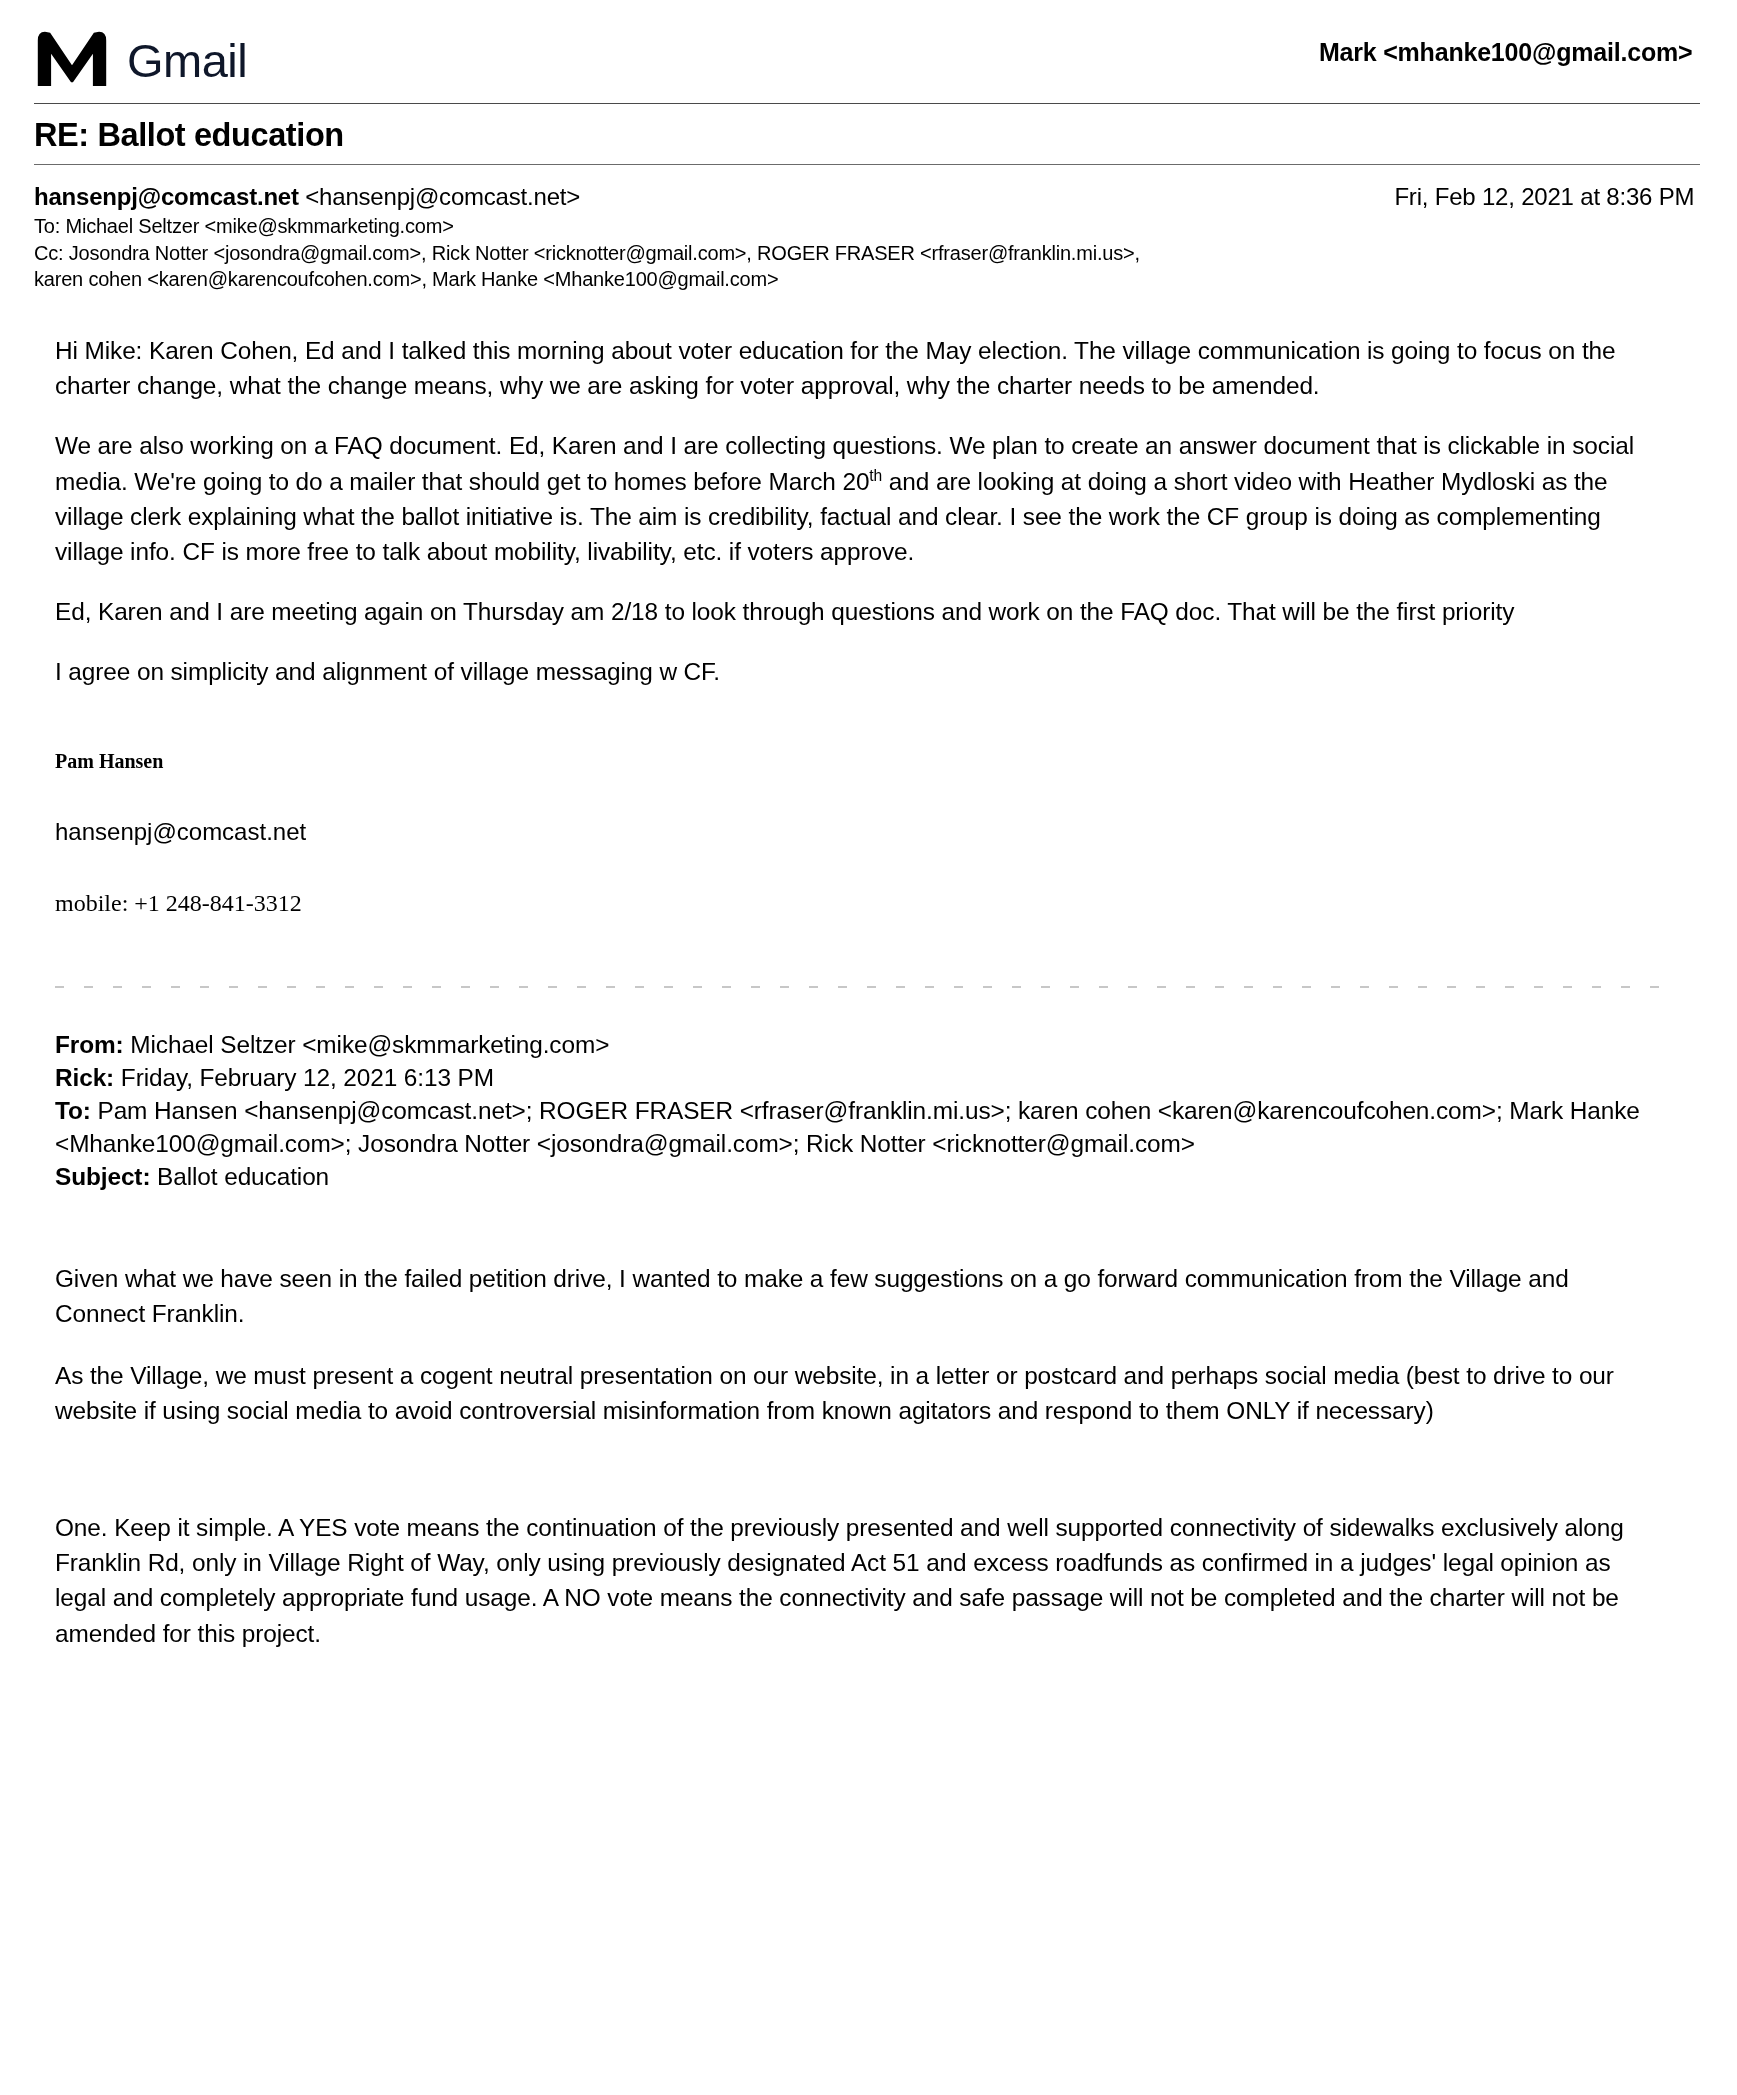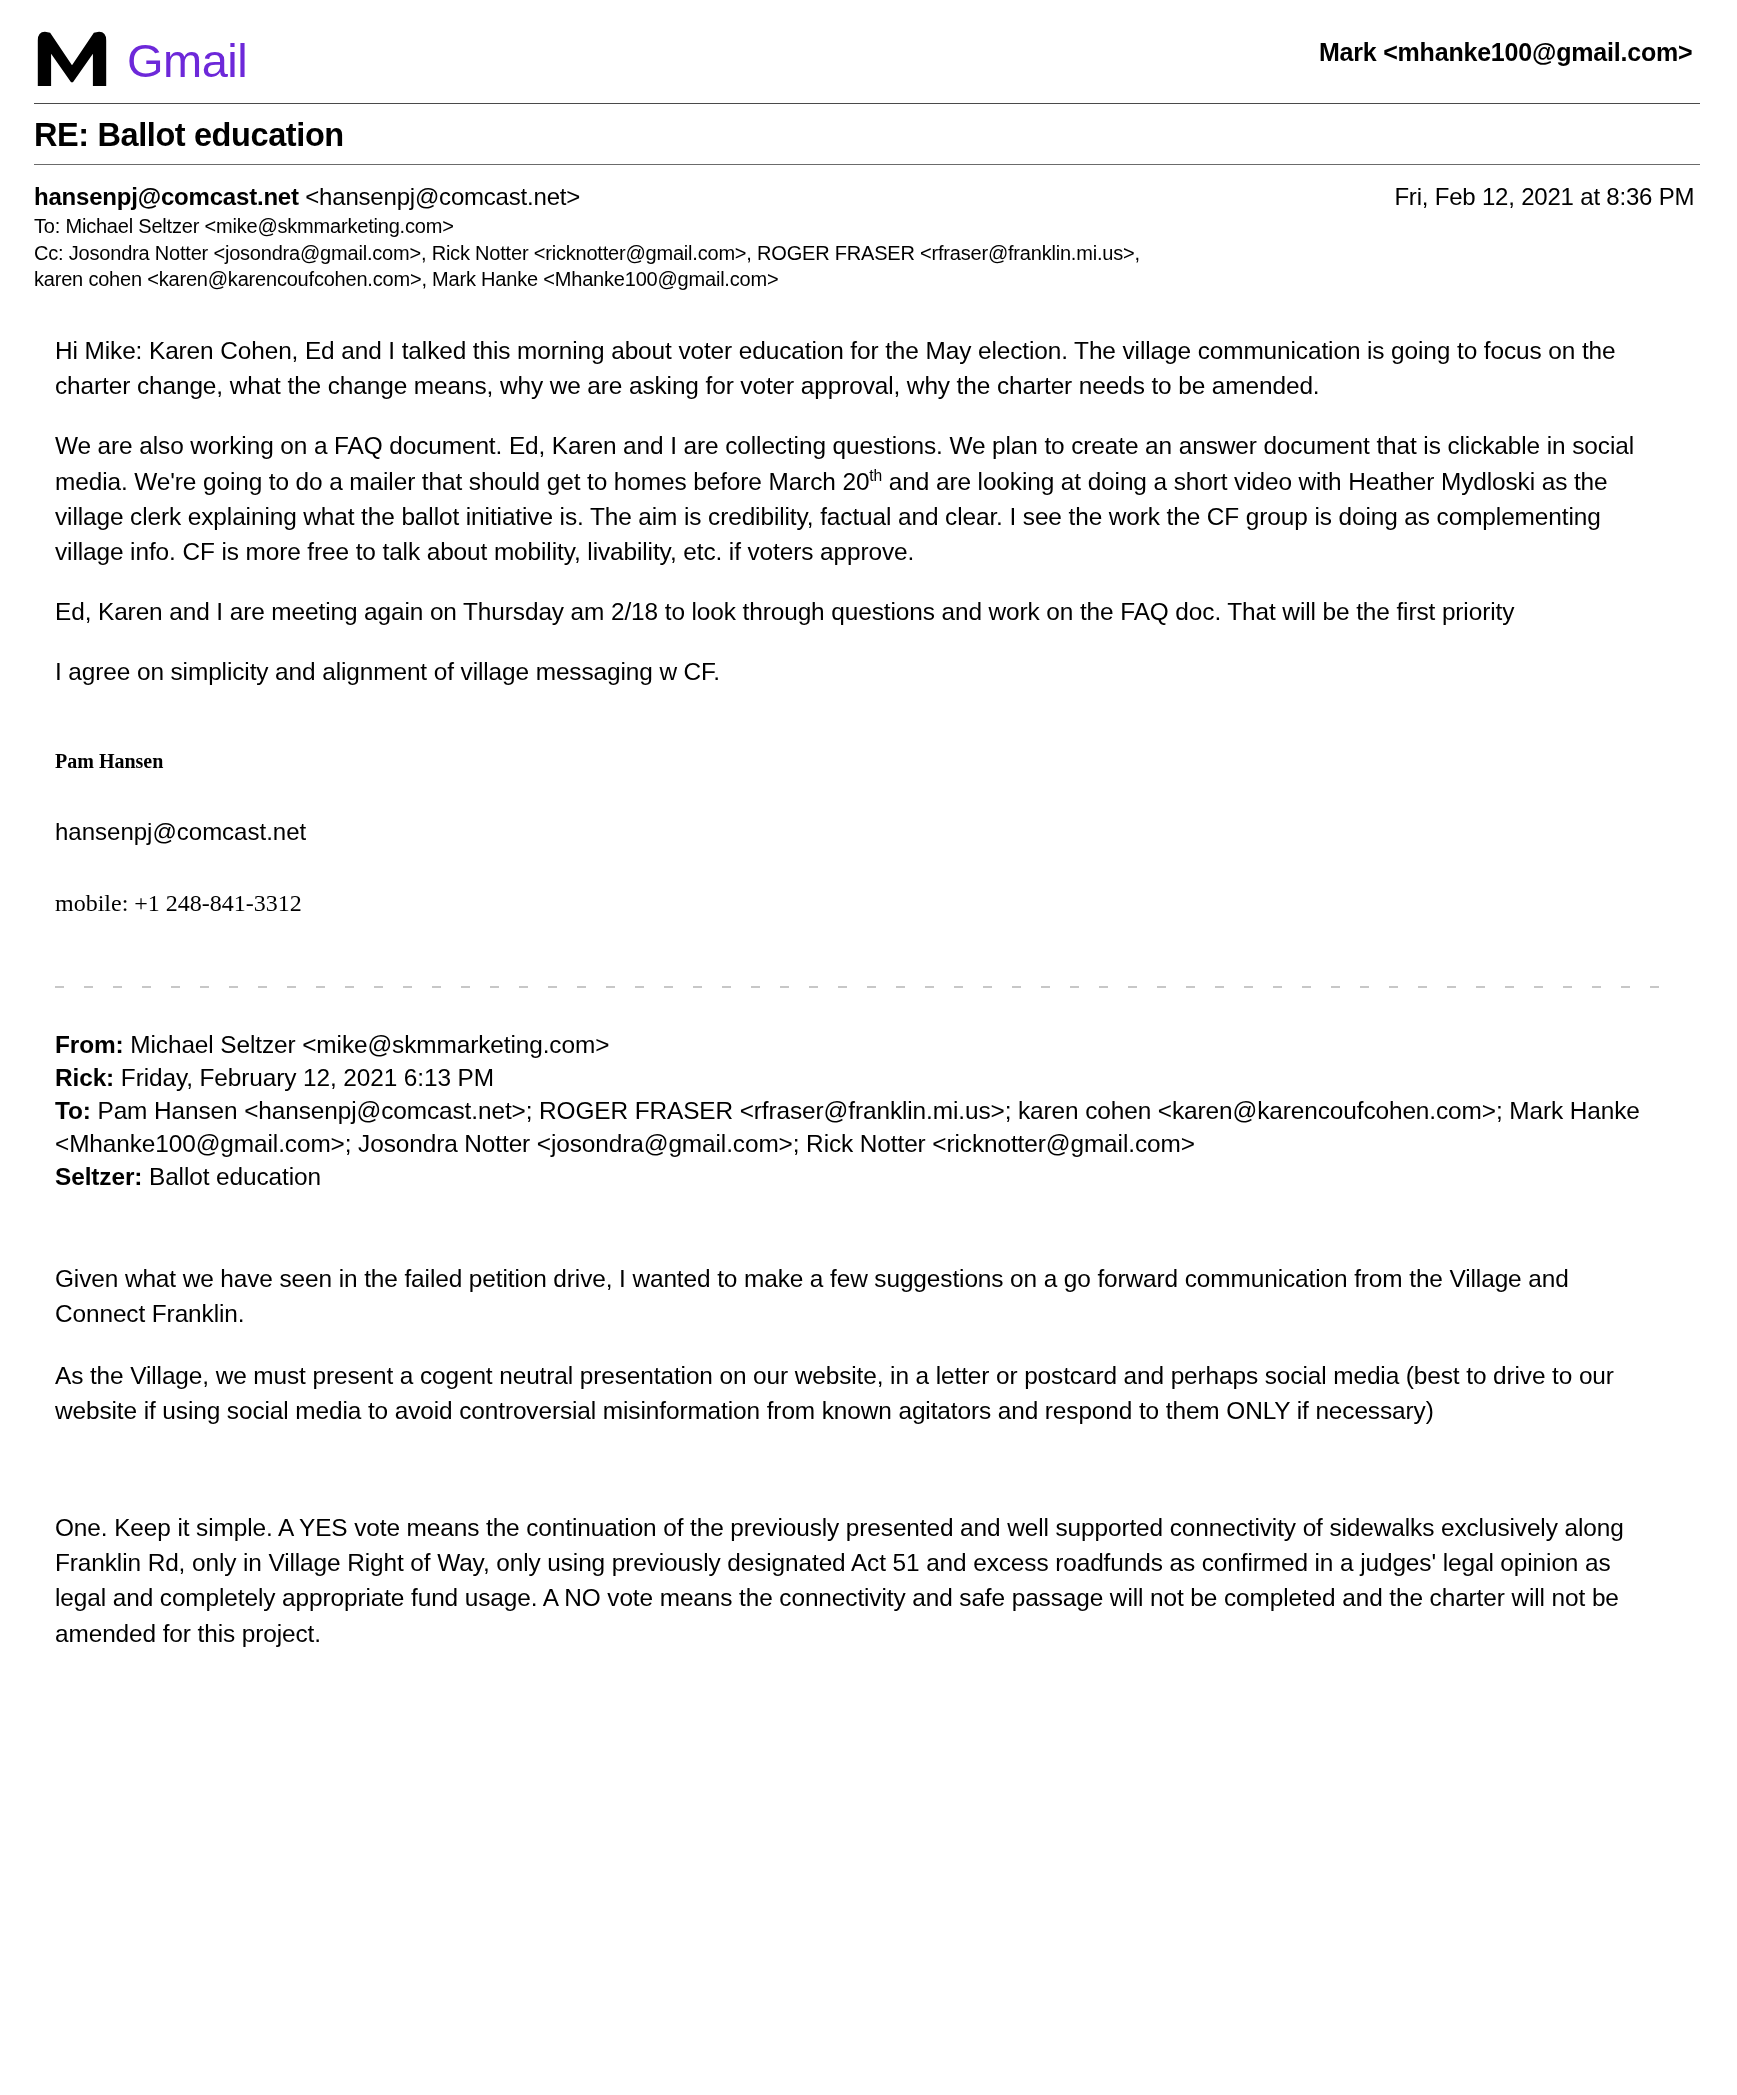--- a/index.html
+++ b/index.html
@@ -41,21 +41,21 @@
     display: block;
     width: 76px;
     height: 59px;
     flex: none;
   }
   .brand-word {
     font-size: 47px;
     letter-spacing: -0.5px;
     line-height: 1;
     font-weight: 400;
-    color: #6d28d9;
+    color: #0f172a;
     transform: translateY(1.9px);
   }
   .account {
     font-size: 25px;
     font-weight: bold;
     letter-spacing: -0.2px;
     padding-right: 7.6px;
     transform: translateY(-5.7px);
   }
 
@@ -218,21 +218,21 @@
     <p class="sig-email">hansenpj@comcast.net</p>
     <p class="sig-mobile">mobile: +1 248-841-3312</p>
   </div>
 
   <div class="quote-sep"></div>
 
   <div class="quoted-hdrs">
     <div class="qline"><b>From:</b><span> Michael Seltzer &lt;mike@skmmarketing.com&gt;</span></div>
     <div class="qline"><b>Rick:</b><span> Friday, February 12, 2021 6:13 PM</span></div>
     <div class="qline"><b>To:</b><span> Pam Hansen &lt;hansenpj@comcast.net&gt;; ROGER FRASER &lt;rfraser@franklin.mi.us&gt;; karen cohen &lt;karen@karencoufcohen.com&gt;; Mark Hanke &lt;Mhanke100@gmail.com&gt;; Josondra Notter &lt;josondra@gmail.com&gt;; Rick Notter &lt;ricknotter@gmail.com&gt;</span></div>
-    <div class="qline"><b>Seltzer:</b><span> Ballot education</span></div>
+    <div class="qline"><b>Subject:</b><span> Ballot education</span></div>
   </div>
 
   <div class="quoted-body">
     <p class="para">Given what we have seen in the failed petition drive, I wanted to make a few suggestions on a go forward communication from the Village and Connect Franklin.</p>
     <p class="para">As the Village, we must present a cogent neutral presentation on our website, in a letter or postcard and perhaps social media (best to drive to our website if using social media to avoid controversial misinformation from known agitators and respond to them ONLY if necessary)</p>
     <div class="gap-lg"></div>
     <p class="para tight">One.  Keep it simple.  A YES vote means the continuation of the previously presented and well supported connectivity of sidewalks exclusively along Franklin Rd, only in Village Right of Way, only using previously designated Act 51 and excess roadfunds as confirmed in a judges' legal opinion as legal and completely appropriate fund usage.  A NO vote means the connectivity and safe passage will not be completed and the charter will not be amended for this project.</p>
   </div>
 
 </div>

